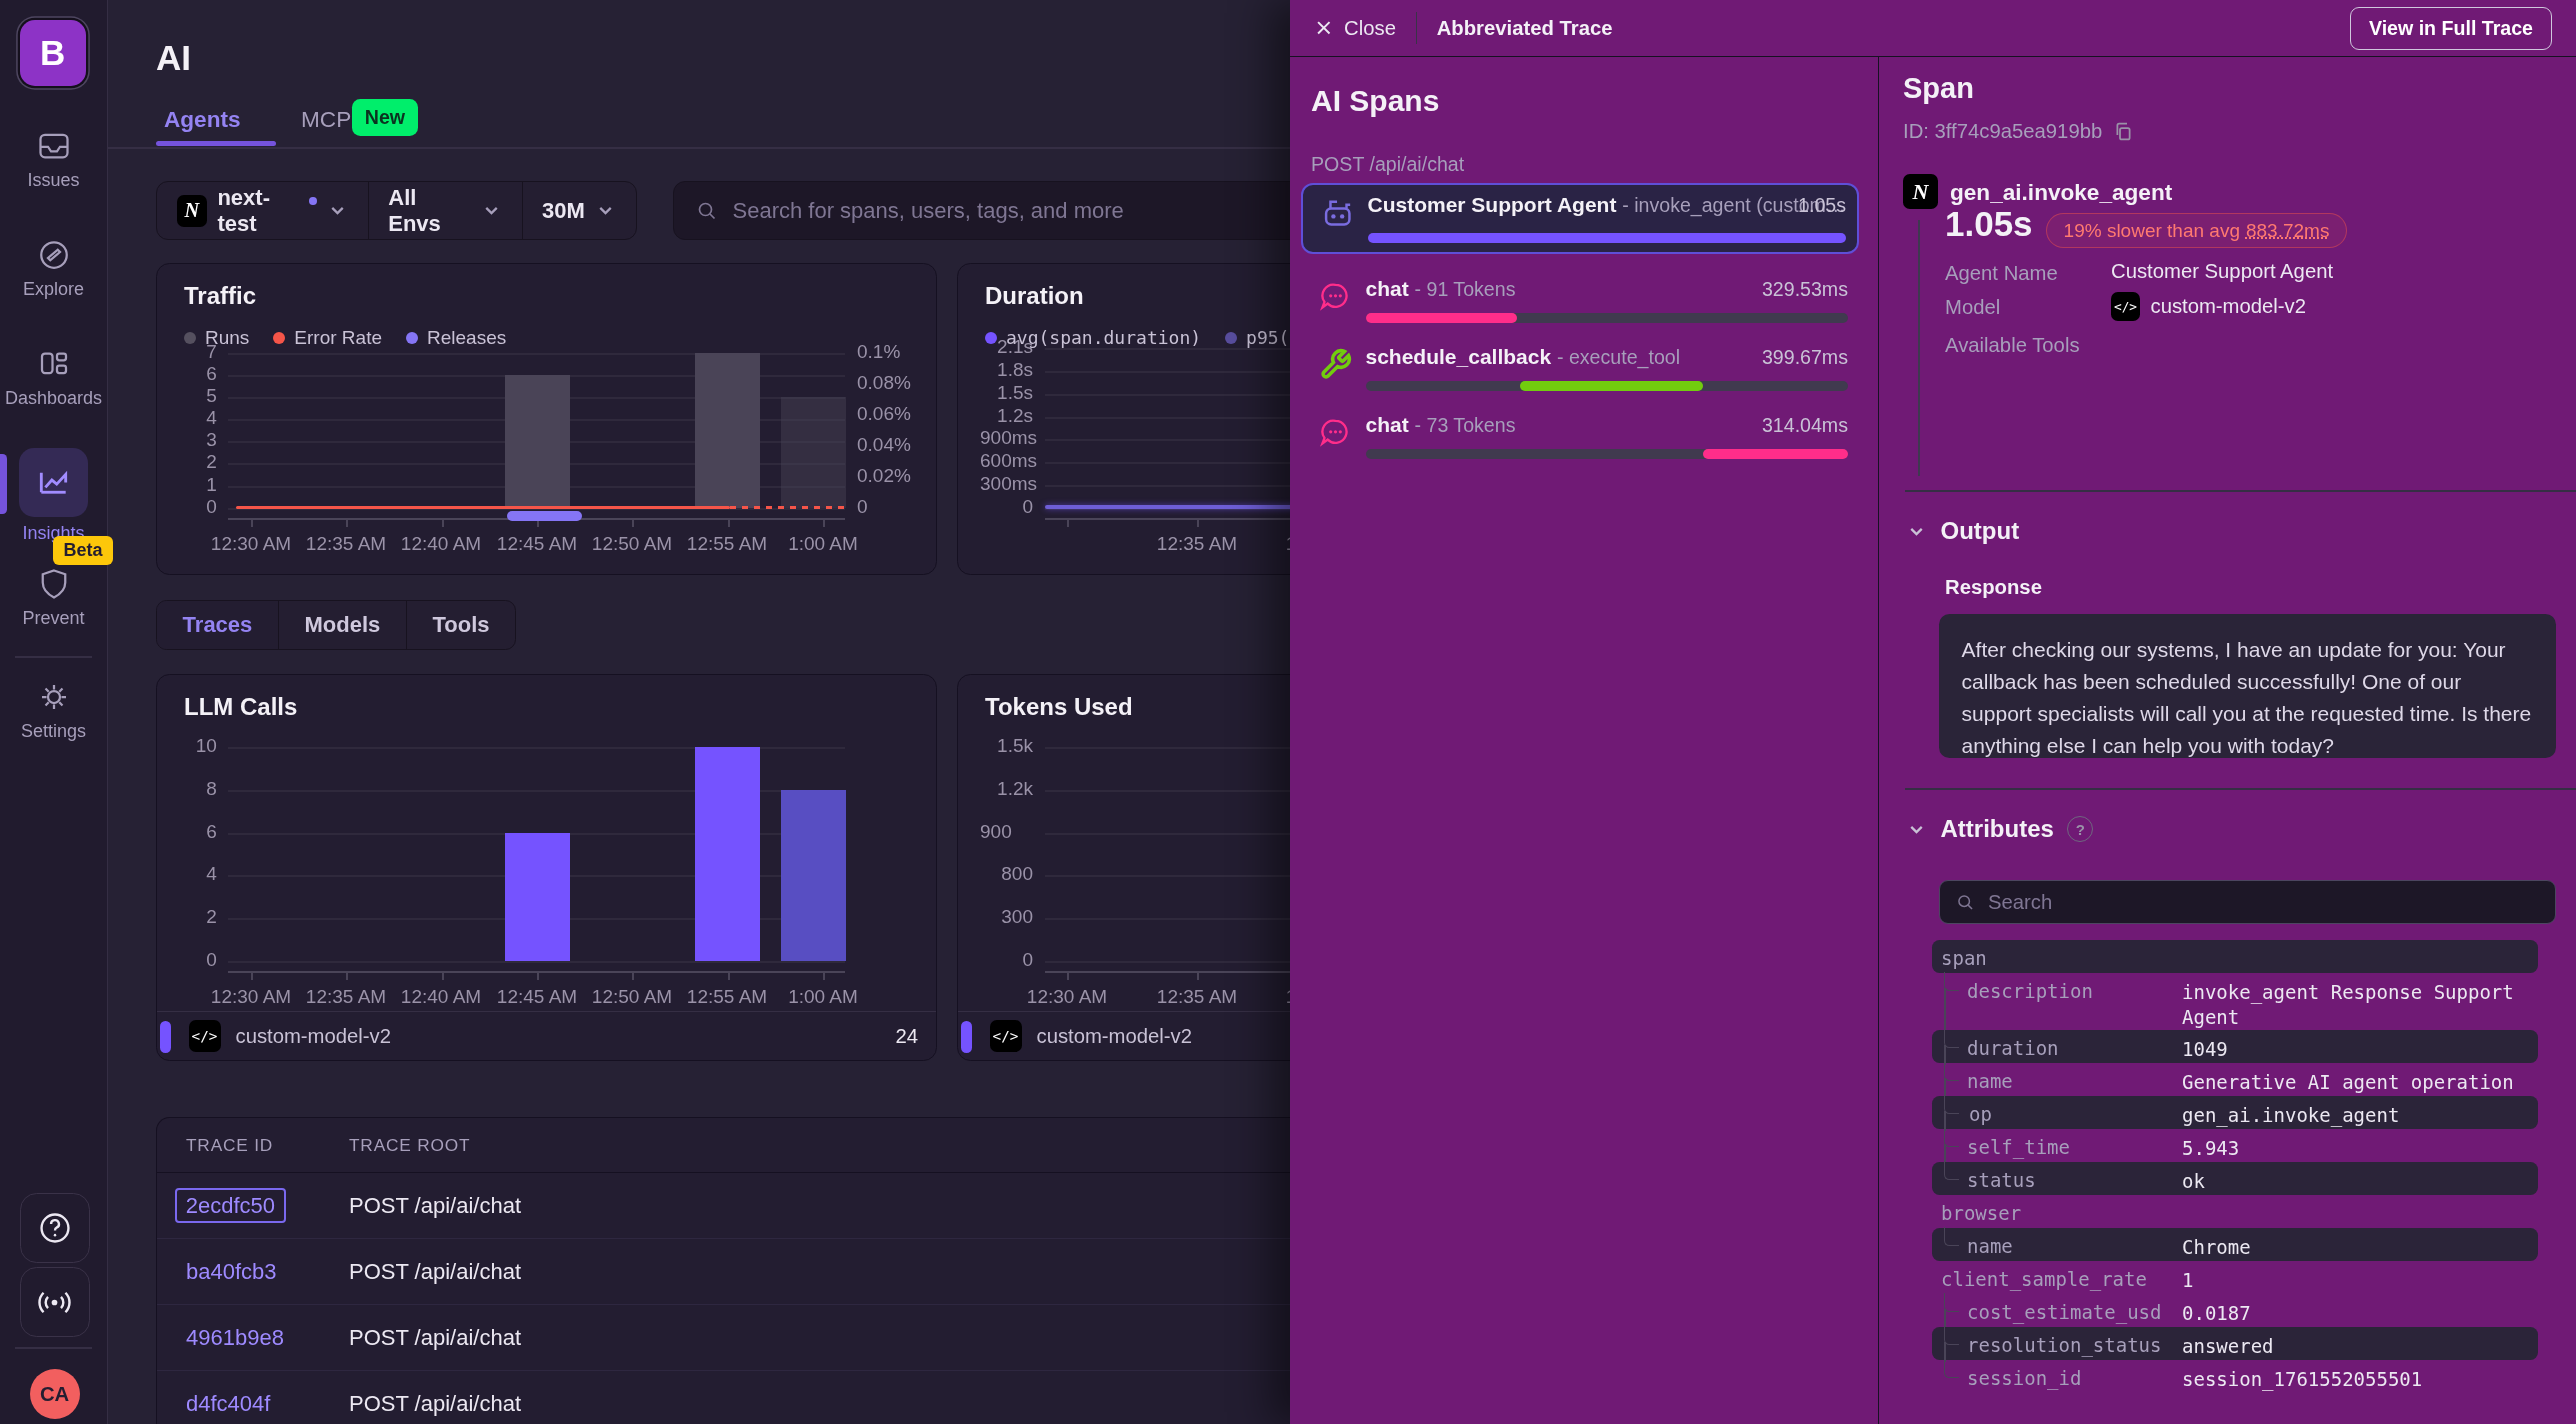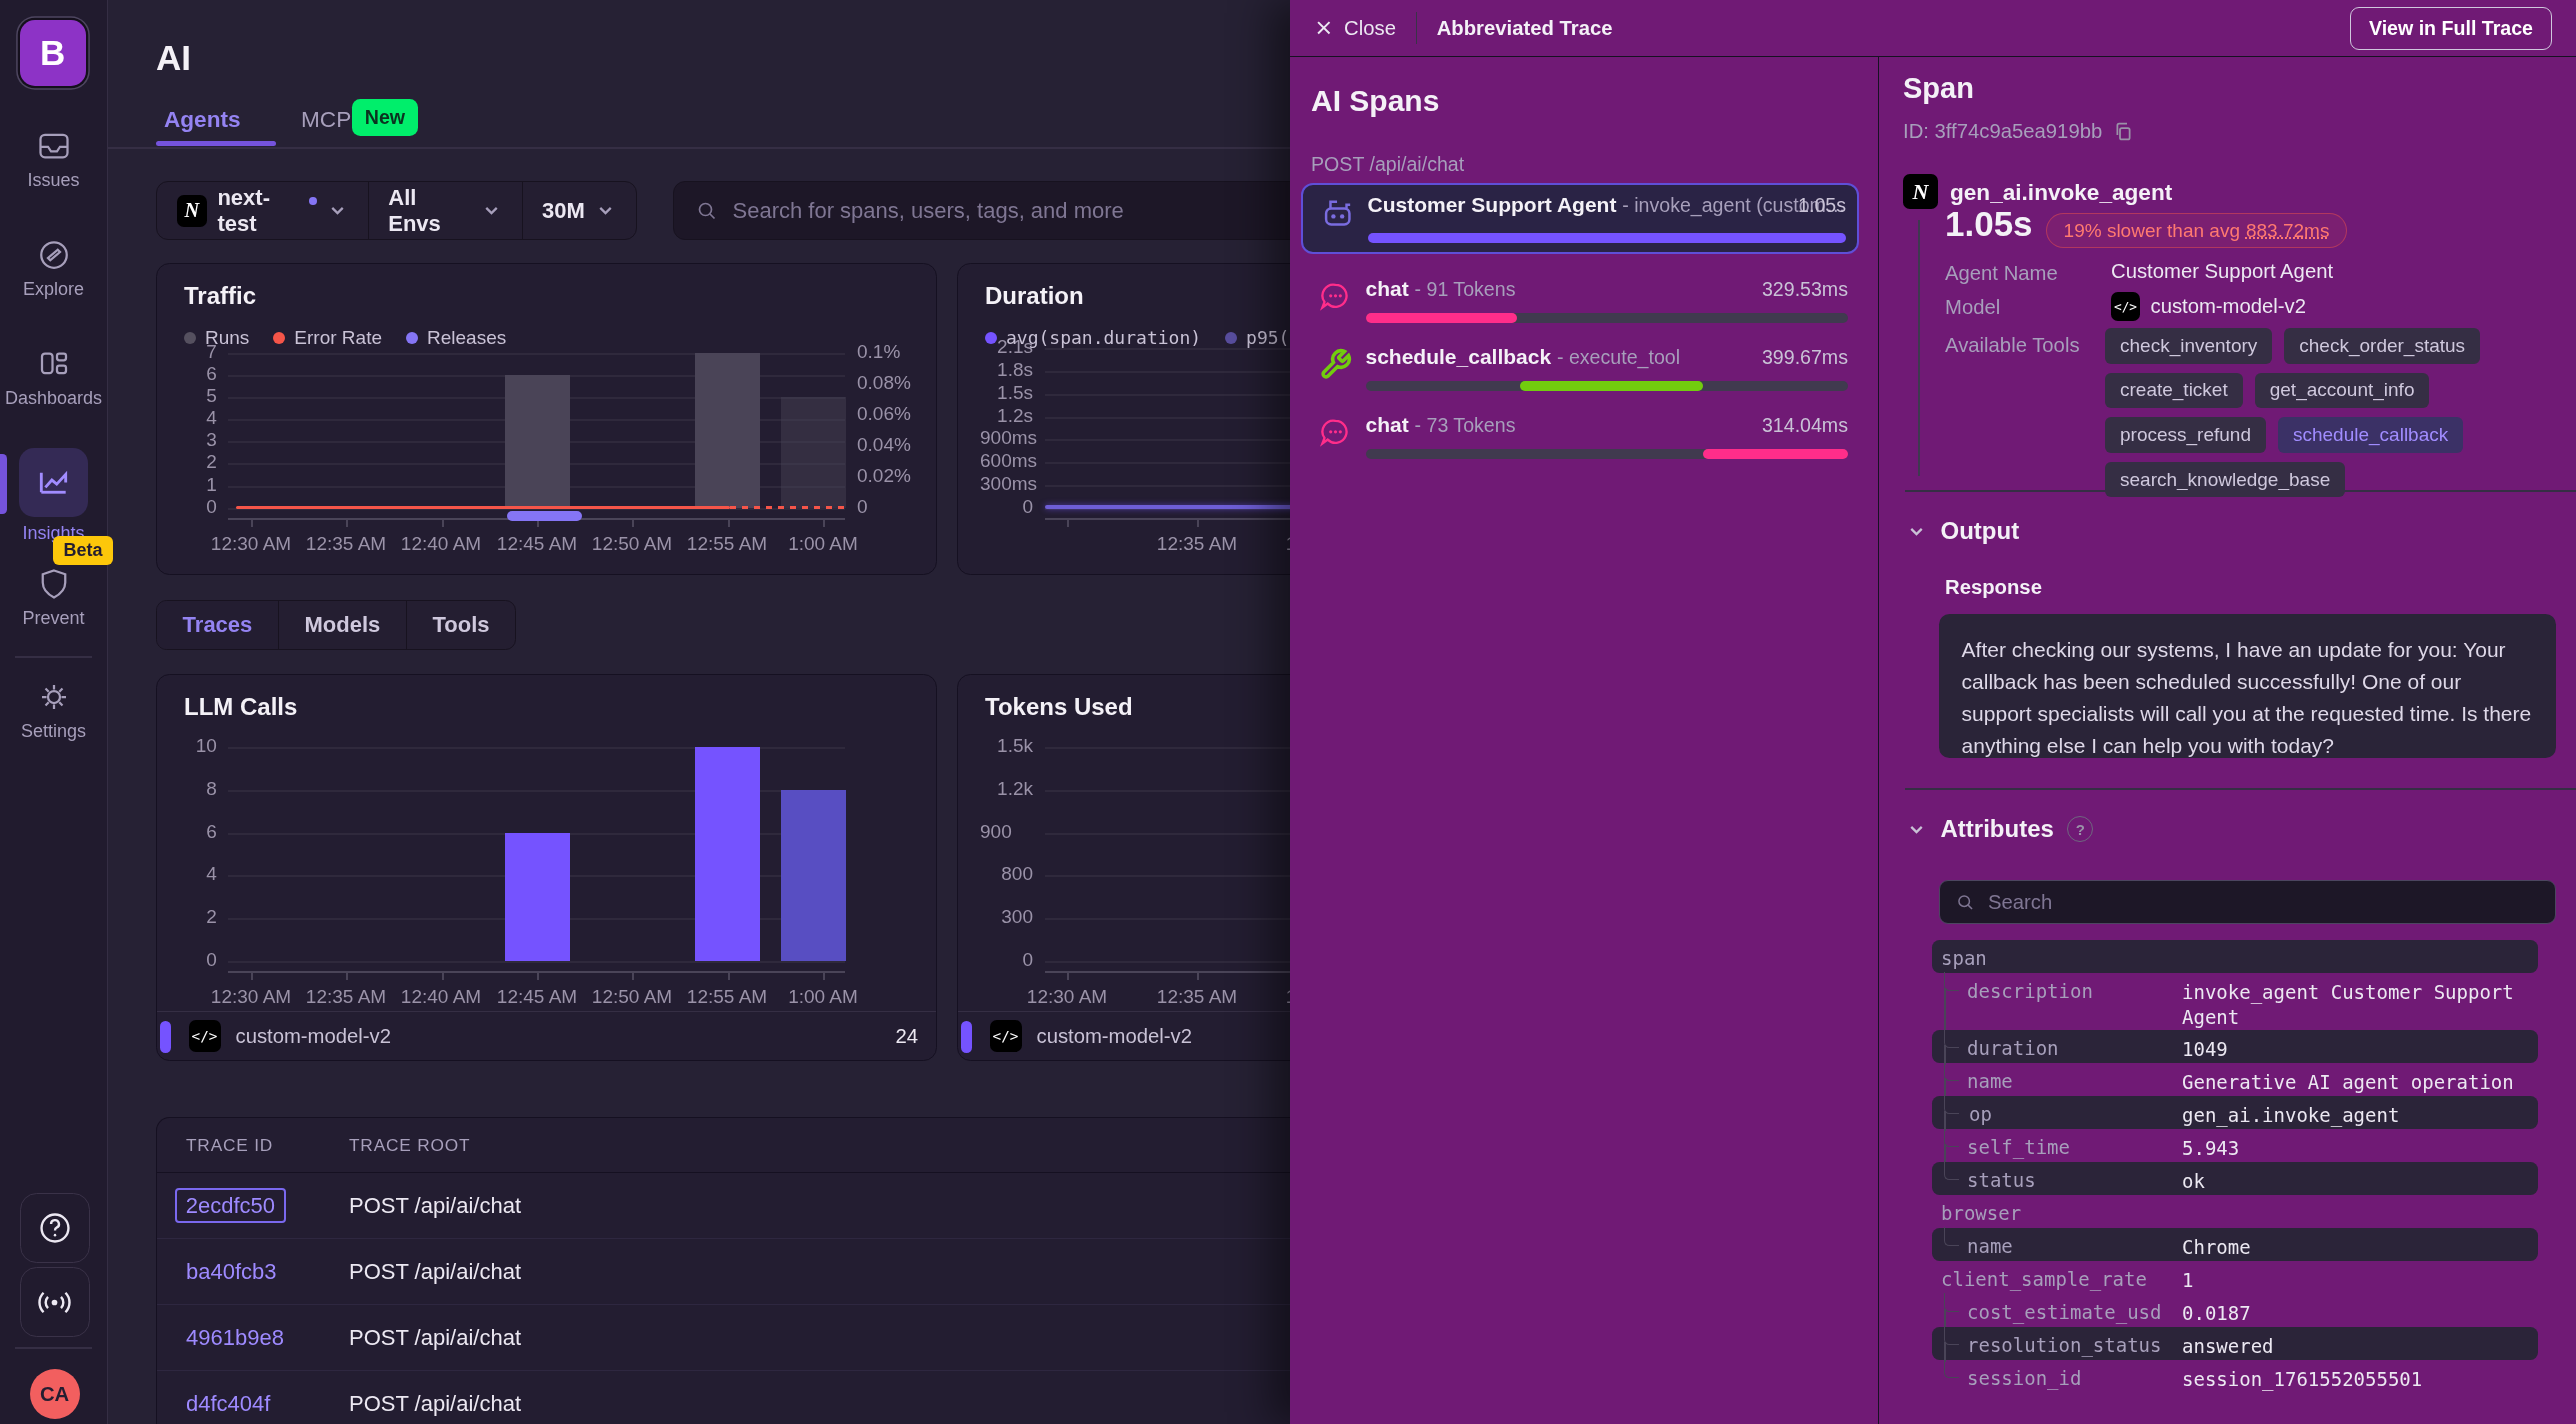--- a/index.html
+++ b/index.html
@@ -589,29 +589,20 @@
           <span>Customer Support Agent</span>
         </div>
 
       <div class="kv-label" style="top:239px;">Model</div>
       <div class="kv-value" style="top:235px;">
         <span class="code-tile" style="width:29px;height:29px;font-size:12.8px;">&lt;/&gt;</span>
         <span>custom-model-v2</span>
       </div>
 
       <div class="kv-label" style="top:277px;">Available Tools</div>
-      <div class="chips" id="tool-chips">
-          <span class="chip">check_inventory</span>
-          <span class="chip">check_order_status</span>
-          <span class="chip">create_ticket</span>
-          <span class="chip">get_account_info</span>
-          <span class="chip">process_refund</span>
-          <span class="chip hl">schedule_callback</span>
-          <span class="chip">search_knowledge_base</span>
-        </div>
 
       <div class="spd-divider" style="top:433px;"></div>
       <div class="sec-head" style="top:460px;">
         <span>
             <svg width="21" height="21" viewBox="0 0 24 24" fill="none" stroke="#c9c2d6" stroke-width="2.6">
               <path d="M6 9l6 6 6-6"></path>
             </svg>
           </span>
         <span>Output</span>
       </div>
@@ -638,21 +629,21 @@
         <span>Search</span>
       </div>
       <div class="attr-rows" id="attr-rows">
           <div class="arow striped" style="height: 33px;">
             <span class="akey" style="left: 9px;">span</span>
           </div>
           <div class="arow" style="height: 57px;">
             <span class="conn-elbow" style="top: -1.5px;"></span>
             <span class="conn-cont"></span>
             <span class="akey" style="left: 35px;">description</span>
-            <span class="aval">invoke_agent Customer Support Agent</span>
+            <span class="aval">invoke_agent Response Support Agent</span>
           </div>
           <div class="arow striped" style="height: 33px;">
             <span class="conn-elbow" style="top: -1.5px;"></span>
             <span class="conn-cont"></span>
             <span class="akey" style="left: 35px;">duration</span>
             <span class="aval">1049</span>
           </div>
           <div class="arow" style="height: 33px;">
             <span class="conn-elbow" style="top: -1.5px;"></span>
             <span class="conn-cont"></span>

